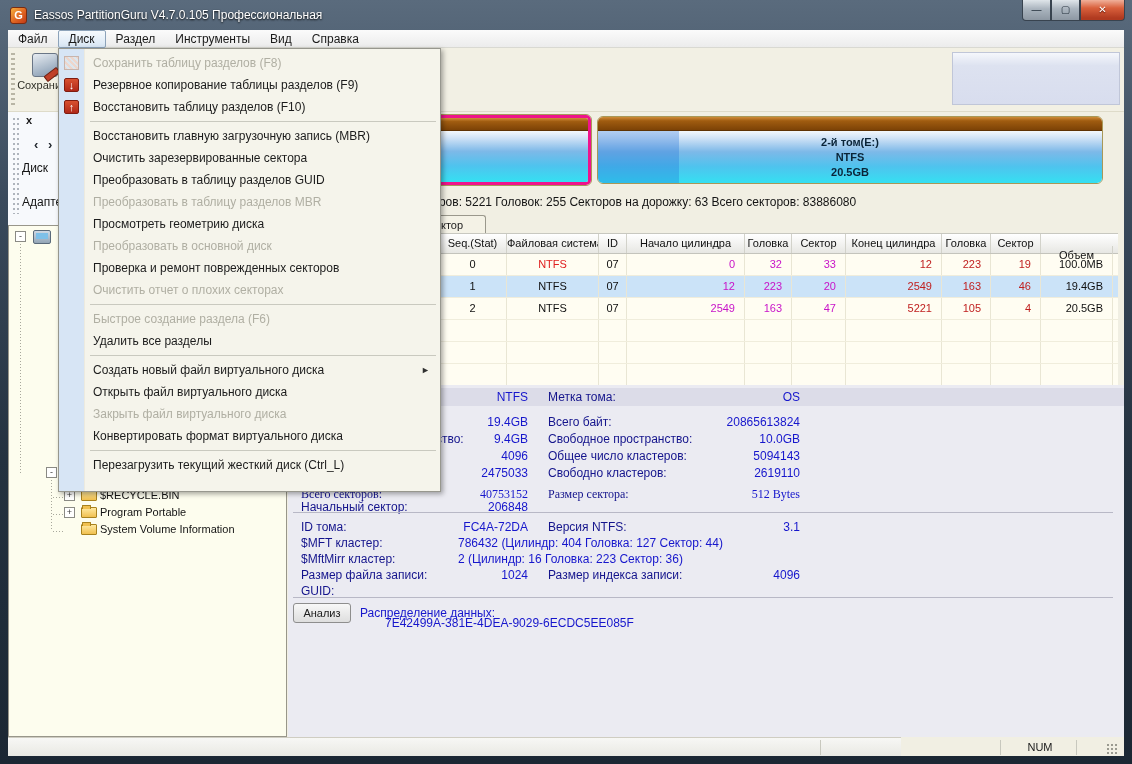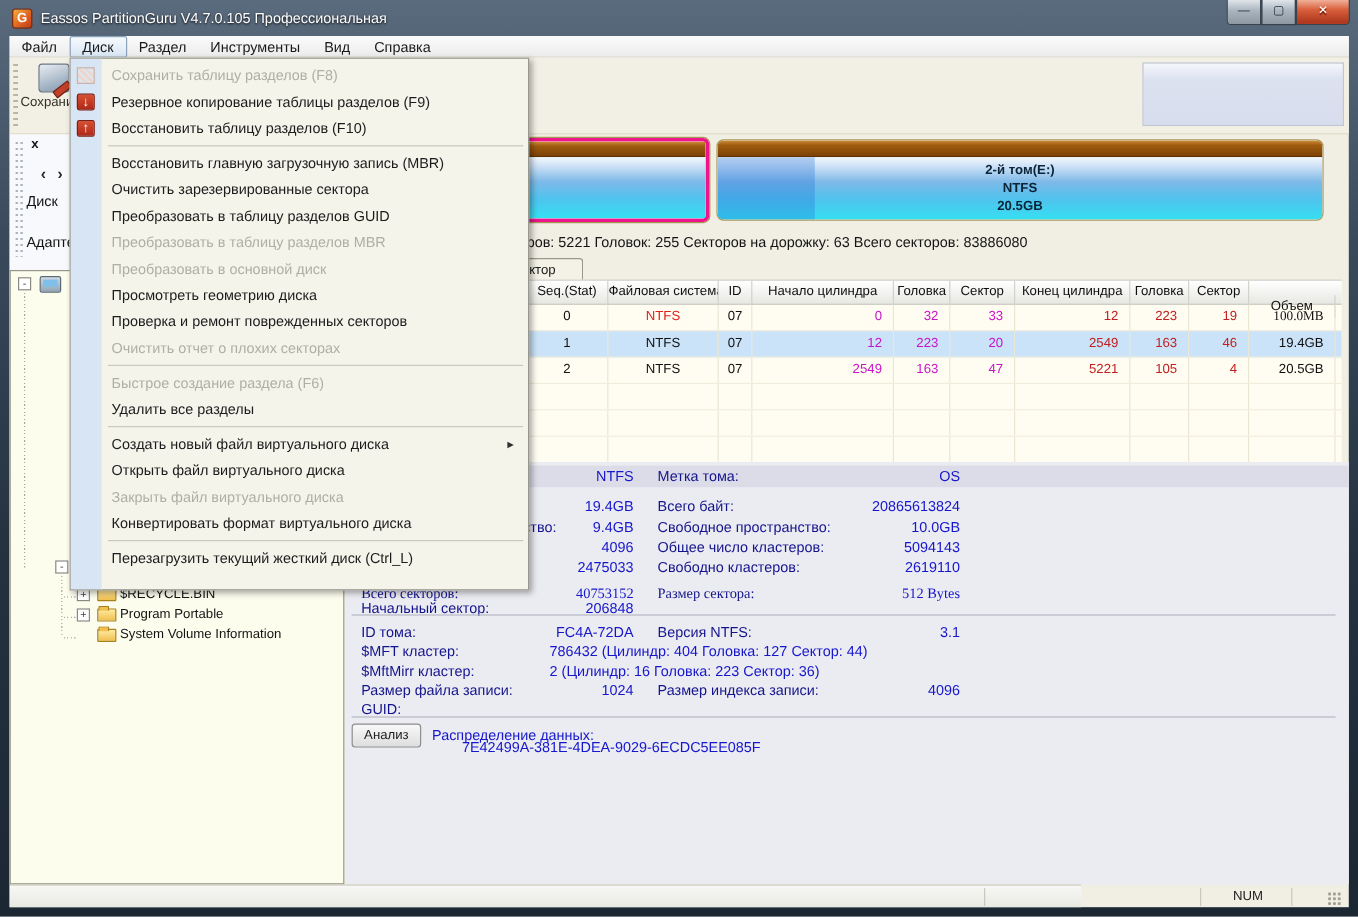--- a/index.html
+++ b/index.html
@@ -211,21 +211,21 @@
         <div class="prow ">
           <div class="pc c" style="width: 68px;">0</div>
           <div class="pc c redfs" style="width: 92px;">NTFS</div>
           <div class="pc c" style="width: 28px;">07</div>
           <div class="pc r mag" style="width: 118px;">0</div>
           <div class="pc r mag" style="width: 47px;">32</div>
           <div class="pc r mag" style="width: 54px;">33</div>
           <div class="pc r dred" style="width: 96px;">12</div>
           <div class="pc r dred" style="width: 49px;">223</div>
           <div class="pc r dred" style="width: 50px;">19</div>
-          <div class="pc r" style="width: 72px; font-family: Liberation Serif, serif;">100.0MB</div>
+          <div class="pc r" style="width: 72px;">100.0MB</div>
         </div>
         <div class="prow sel">
           <div class="pc c" style="width: 68px;">1</div>
           <div class="pc c" style="width: 92px;">NTFS</div>
           <div class="pc c" style="width: 28px;">07</div>
           <div class="pc r mag" style="width: 118px;">12</div>
           <div class="pc r mag" style="width: 47px;">223</div>
           <div class="pc r mag" style="width: 54px;">20</div>
           <div class="pc r dred" style="width: 96px;">2549</div>
           <div class="pc r dred" style="width: 49px;">163</div>
@@ -387,22 +387,22 @@
       <div class="dd-gutter"></div>
       <div id="mitems">
           <div class="mi dis">Сохранить таблицу разделов (F8)<span class="micon tbl"></span></div>
           <div class="mi">Резервное копирование таблицы разделов (F9)<span class="micon bak">↓</span></div>
           <div class="mi">Восстановить таблицу разделов (F10)<span class="micon res">↑</span></div>
           <div class="dd-sep"></div>
           <div class="mi">Восстановить главную загрузочную запись (MBR)</div>
           <div class="mi">Очистить зарезервированные сектора</div>
           <div class="mi">Преобразовать в таблицу разделов GUID</div>
           <div class="mi dis">Преобразовать в таблицу разделов MBR</div>
+          <div class="mi">Просмотреть геометрию диска</div>
           <div class="mi dis">Преобразовать в основной диск</div>
-          <div class="mi">Просмотреть геометрию диска</div>
           <div class="mi">Проверка и ремонт поврежденных секторов</div>
           <div class="mi dis">Очистить отчет о плохих секторах</div>
           <div class="dd-sep"></div>
           <div class="mi dis">Быстрое создание раздела (F6)</div>
           <div class="mi">Удалить все разделы</div>
           <div class="dd-sep"></div>
           <div class="mi">Создать новый файл виртуального диска<span class="subarrow">►</span></div>
           <div class="mi">Открыть файл виртуального диска</div>
           <div class="mi dis">Закрыть файл виртуального диска</div>
           <div class="mi">Конвертировать формат виртуального диска</div>

